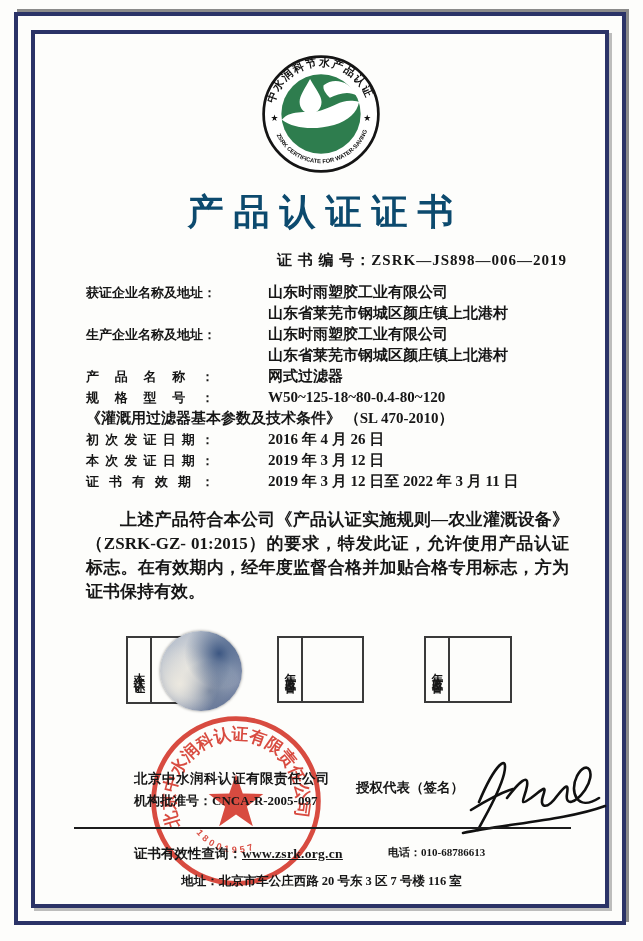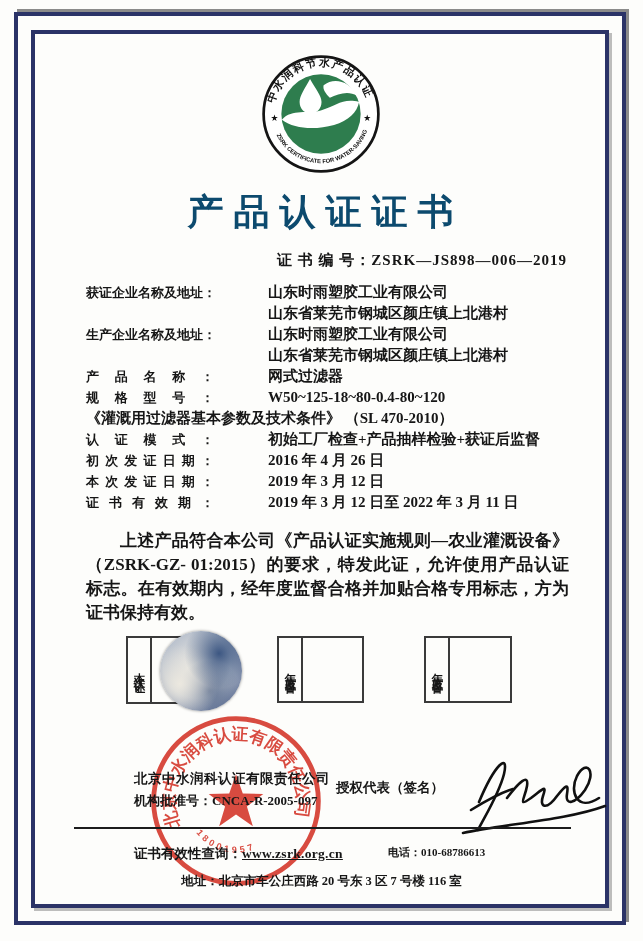--- a/index.html
+++ b/index.html
@@ -60,21 +60,21 @@
       radial-gradient(circle at 72% 28%, rgba(36,66,116,.85), rgba(36,66,116,0) 42%),
       radial-gradient(circle at 24% 66%, rgba(238,234,224,.95), rgba(238,234,224,0) 48%),
       radial-gradient(circle at 60% 75%, rgba(58,80,120,.7), rgba(58,80,120,0) 40%),
       radial-gradient(circle at 45% 42%, #eceae4, #b9c1cd 52%, #68789b 80%, #2f3d5e);
     box-shadow:0 0 3px rgba(0,0,0,.45);
   }
 
   .abs { position:absolute; }
   .footer-company { left:134px; top:770px; font-size:13.5px; font-weight:bold; letter-spacing:.5px; }
   .footer-approval { left:134px; top:792px; font-size:13px; font-weight:bold; }
-  .sign-label { left:336px; top:779px; font-size:13.5px; font-weight:bold; }
+  .sign-label { left:356px; top:779px; font-size:13.5px; font-weight:bold; }
   .rule { left:74px; right:72px; top:827px; border-top:2px solid #1c1c1c; height:0; }
   .query-line { left:134px; top:845px; font-size:13.5px; font-weight:bold;text-align:right; }
   .query-line .url { text-decoration:underline; font-weight:bold; letter-spacing:.3px; }
   .phone-line { left:388px; top:845px; font-size:11px; font-weight:bold; }
   .address-line { left:0; right:0; top:873px; text-align:center; font-size:12.5px; font-weight:bold; }
 
   .stamp { left:145px; top:710px; width:182px; height:182px; opacity:.88; }
   .signature { left:445px; top:740px; }
 </style>
 </head>
@@ -134,24 +134,20 @@
       <div class="f-row">
           <span class="f-label">产品名称：</span>
           <span class="f-value">网式过滤器</span>
         </div>
       <div class="f-row">
           <span class="f-label">规格型号：</span>
           <span class="f-value">W50~125-18~80-0.4-80~120</span>
         </div>
       <div class="f-row">
           <span class="f-value">《灌溉用过滤器基本参数及技术条件》 （SL 470-2010）</span>
-        </div>
-      <div class="f-row">
-          <span class="f-label">认证模式：</span>
-          <span class="f-value">初始工厂检查+产品抽样检验+获证后监督</span>
         </div>
       <div class="f-row">
           <span class="f-label">初次发证日期：</span>
           <span class="f-value">2016 年 4 月 26 日</span>
         </div>
       <div class="f-row">
           <span class="f-label">本次发证日期：</span>
           <span class="f-value">2019 年 3 月 12 日</span>
         </div>
       <div class="f-row">

